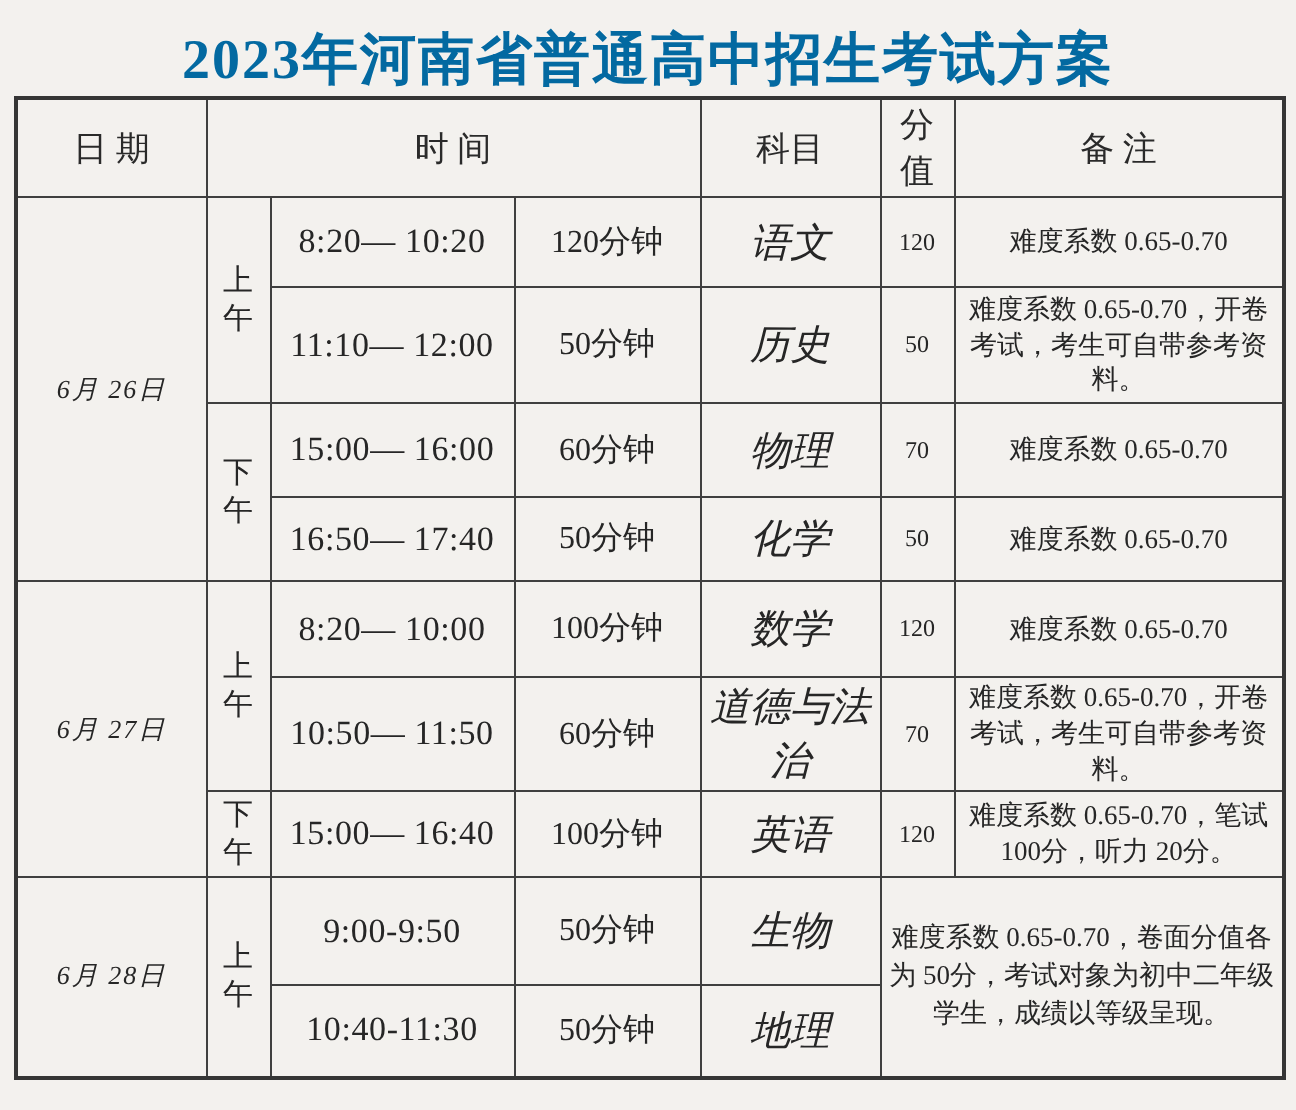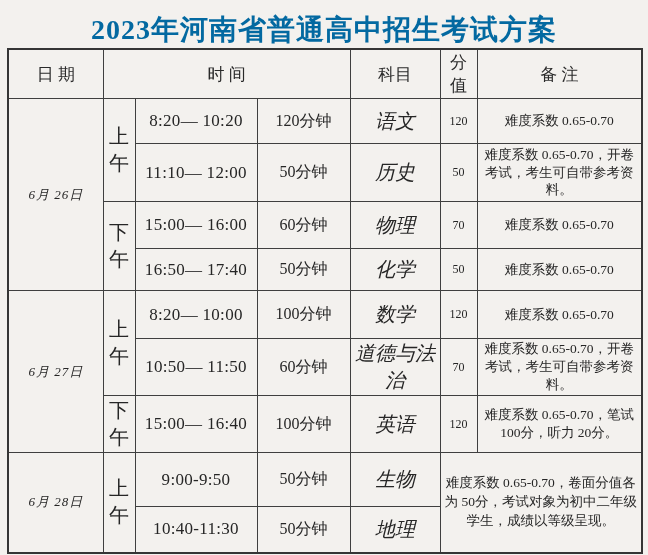--- a/index.html
+++ b/index.html
@@ -34,21 +34,21 @@
     padding:1px 2px;
     font-weight:normal;
     overflow:hidden;
   }
   table.schedule{border:2px solid #353535;}
   .hdr{height:43px;}
   .hdr th{font-size:17px;color:#2a2a2a;}
   .rh1{height:45px;} .rh2{height:58px;} .rh3{height:47px;} .rh4{height:42px;padding-left:26px;}
   .rh5{height:48px;} .rh6{height:55px;} .rh7{height:43px;} .rh8{height:54px;} .rh9{height:46px;}
   td.date{font-size:13px;letter-spacing:1px;font-style:italic;}
-  td.period{font-size:20px;padding:0;letter-spacing:0;}
+  td.period{font-size:15px;padding:0;letter-spacing:0;}
   td.time{font-size:17px;letter-spacing:0.3px;white-space:nowrap;}
   td.dur{font-size:16px;margin-left:44px;}
   td.subj{font-size:20px;padding:1px 0;font-style:italic;}
   td.score{font-size:12px;margin-top:28px;}
   td.note{font-size:13.5px;line-height:1.32;padding:2px 3px;border-radius:18px;}
   td.bignote{font-size:13.5px;line-height:1.4;padding:2px 4px;}
 </style>
 </head>
 <body>
 

